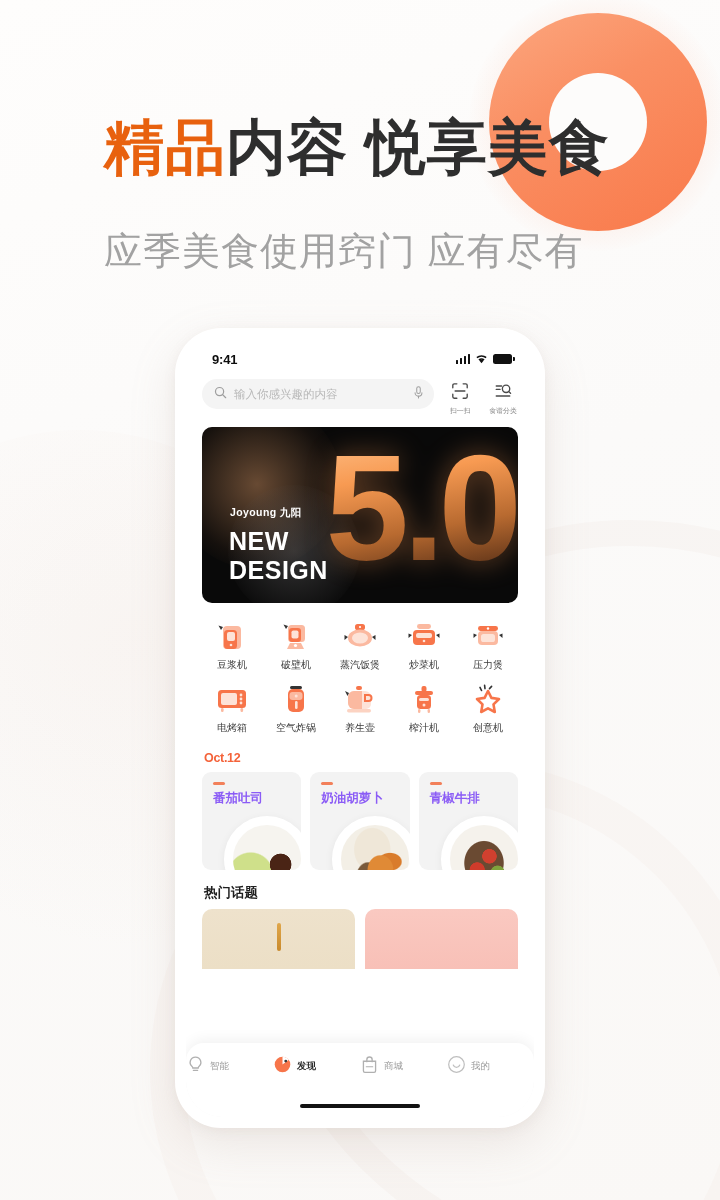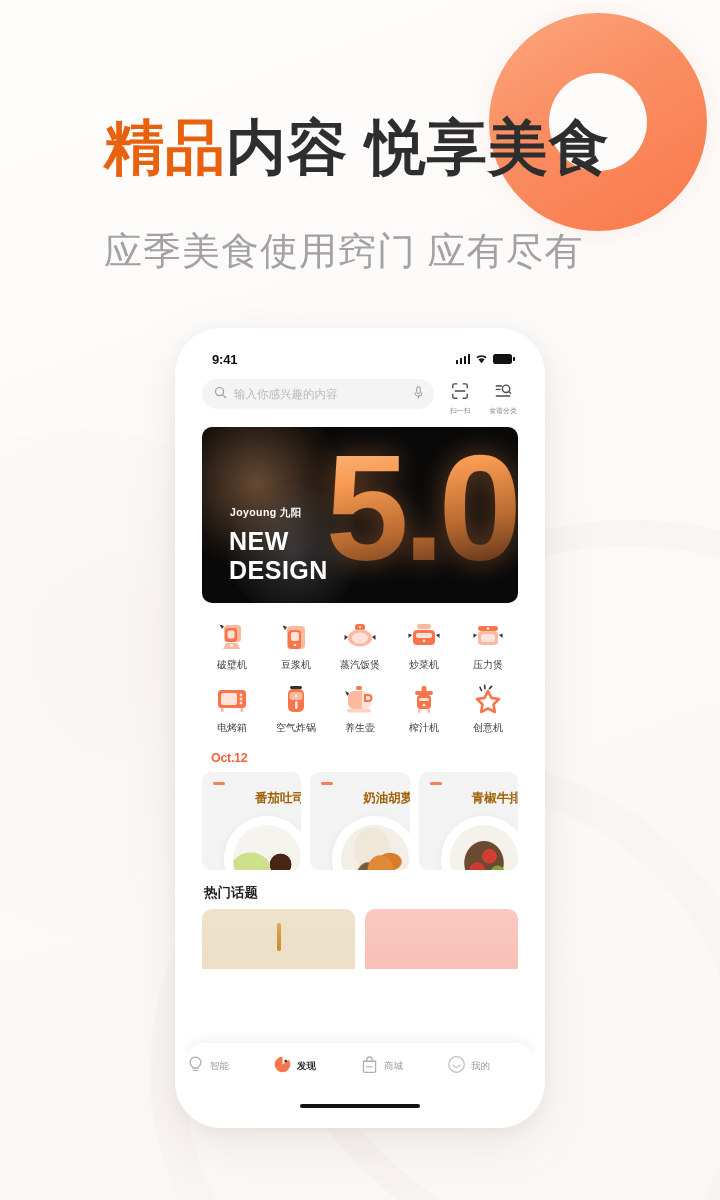--- a/index.html
+++ b/index.html
@@ -137,32 +137,32 @@
   .catrow { display:flex; }
   .cat { flex:1; display:flex; flex-direction:column; align-items:center; gap:5px; padding: 6px 0; }
   .cat .cap { font-size: 10px; color: #3c3c3c; white-space:nowrap; }
   .cat .glyph { width: 34px; height: 32px; position:relative; }
 
   
   #rec-head { display:flex; align-items:flex-end; padding: 10px 18px 0 18px; }
   #rec-head .txt { flex:1; }
   #rec-title { font-size: 13.5px; font-weight: bold; color: #1f1f1f; }
   #rec-sub { font-size: 9.5px; color: #9b9b9b; margin-top: 3px; }
-  #rec-date { font-size: 12.5px; font-weight: bold; color: #f4633a; letter-spacing:-0.3px;margin-left:7px; }
+  #rec-date { font-size: 12.5px; font-weight: bold; color: #f4633a; letter-spacing:-0.3px; }
 
   
   #reccards { display:flex; gap: 9px; padding: 7px 16px 0 16px; }
   .rcard {
     flex:1; height: 98px; border-radius: 9px; background: #f3f3f3;
     position: relative; overflow: hidden;
   }
   .rcard .dash { position:absolute; left:11px; top:10px; width:12px; height:2.5px;
     background:#f2805a; border-radius:2px; }
   .rcard .rtitle { position:absolute; left:11px; top:18px; font-size: 12.5px;
-    font-weight: bold; color: #a16207; white-space: nowrap; margin-left: 42px; }
+    font-weight: bold; color: #8b5cf6; white-space: nowrap; }
   .plate {
     position:absolute; left: 22px; top: 44px; width: 86px; height: 86px;
     border-radius: 50%; background: #fff; overflow: hidden;
     box-shadow: 0 2px 8px rgba(0,0,0,0.06);
   }
   .plate .food { position:absolute; left:9px; top:9px; right:9px; bottom:9px; border-radius:50%; }
   .food-1 { background:
       radial-gradient(circle at 70% 58%, #4a2415 0 17%, rgba(0,0,0,0) 18%),
       radial-gradient(circle at 74% 52%, #6c8f3a 0 5%, rgba(0,0,0,0) 6%),
       radial-gradient(ellipse at 26% 72%, #cfe08a 0 30%, rgba(0,0,0,0) 32%),
@@ -301,41 +301,41 @@
           <div>NEW</div>
           <div>DESIGN</div>
         </div>
       </div>
 
       <div id="catgrid">
         <div class="catrow">
           <div class="cat">
             <span class="glyph">
               <svg width="34" height="32" viewBox="0 0 34 32">
+                  <rect x="8" y="5" width="18" height="23" rx="4" fill="#fbb9a0"></rect>
+                  <rect x="9" y="9" width="13" height="19" rx="3.5" fill="#f7754a"></rect>
+                  <rect x="12" y="11" width="8" height="9" rx="2" fill="#fde3d8"></rect>
+                  <circle cx="16" cy="24" r="1.3" fill="#fde3d8"></circle>
+                  <path d="M8 6 3.5 4.5 6 9z" fill="#333"></path>
+                </svg>
+            </span>
+            <span class="cap">豆浆机</span>
+          </div>
+          <div class="cat">
+            <span class="glyph">
+              <svg width="34" height="32" viewBox="0 0 34 32">
                   <rect x="9" y="4" width="17" height="17" rx="3.5" fill="#fbb9a0"></rect>
                   <rect x="10" y="7" width="12" height="14" rx="3" fill="#f7754a"></rect>
                   <rect x="12.5" y="9.5" width="7" height="8" rx="1.8" fill="#fde3d8"></rect>
                   <path d="M9 5 4.5 3.5 7 8z" fill="#333"></path>
                   <path d="M11 22h11l3 6H8z" fill="#fbb9a0"></path>
                   <circle cx="16.5" cy="24.5" r="1.6" fill="#fff"></circle>
                 </svg>
             </span>
             <span class="cap">破壁机</span>
-          </div>
-          <div class="cat">
-            <span class="glyph">
-              <svg width="34" height="32" viewBox="0 0 34 32">
-                  <rect x="8" y="5" width="18" height="23" rx="4" fill="#fbb9a0"></rect>
-                  <rect x="9" y="9" width="13" height="19" rx="3.5" fill="#f7754a"></rect>
-                  <rect x="12" y="11" width="8" height="9" rx="2" fill="#fde3d8"></rect>
-                  <circle cx="16" cy="24" r="1.3" fill="#fde3d8"></circle>
-                  <path d="M8 6 3.5 4.5 6 9z" fill="#333"></path>
-                </svg>
-            </span>
-            <span class="cap">豆浆机</span>
           </div>
           <div class="cat">
             <span class="glyph">
               <svg width="34" height="32" viewBox="0 0 34 32">
                   <rect x="12" y="3" width="10" height="6" rx="2.6" fill="#f7754a"></rect>
                   <circle cx="17" cy="6" r="1.1" fill="#fff"></circle>
                   <ellipse cx="17" cy="17" rx="12" ry="8.5" fill="#fbb9a0"></ellipse>
                   <ellipse cx="17" cy="17" rx="8" ry="5.5" fill="#fde3d8"></ellipse>
                   <path d="M5 16 1.5 14v5z" fill="#333"></path>
                   <path d="M29 16 32.5 14v5z" fill="#333"></path>

